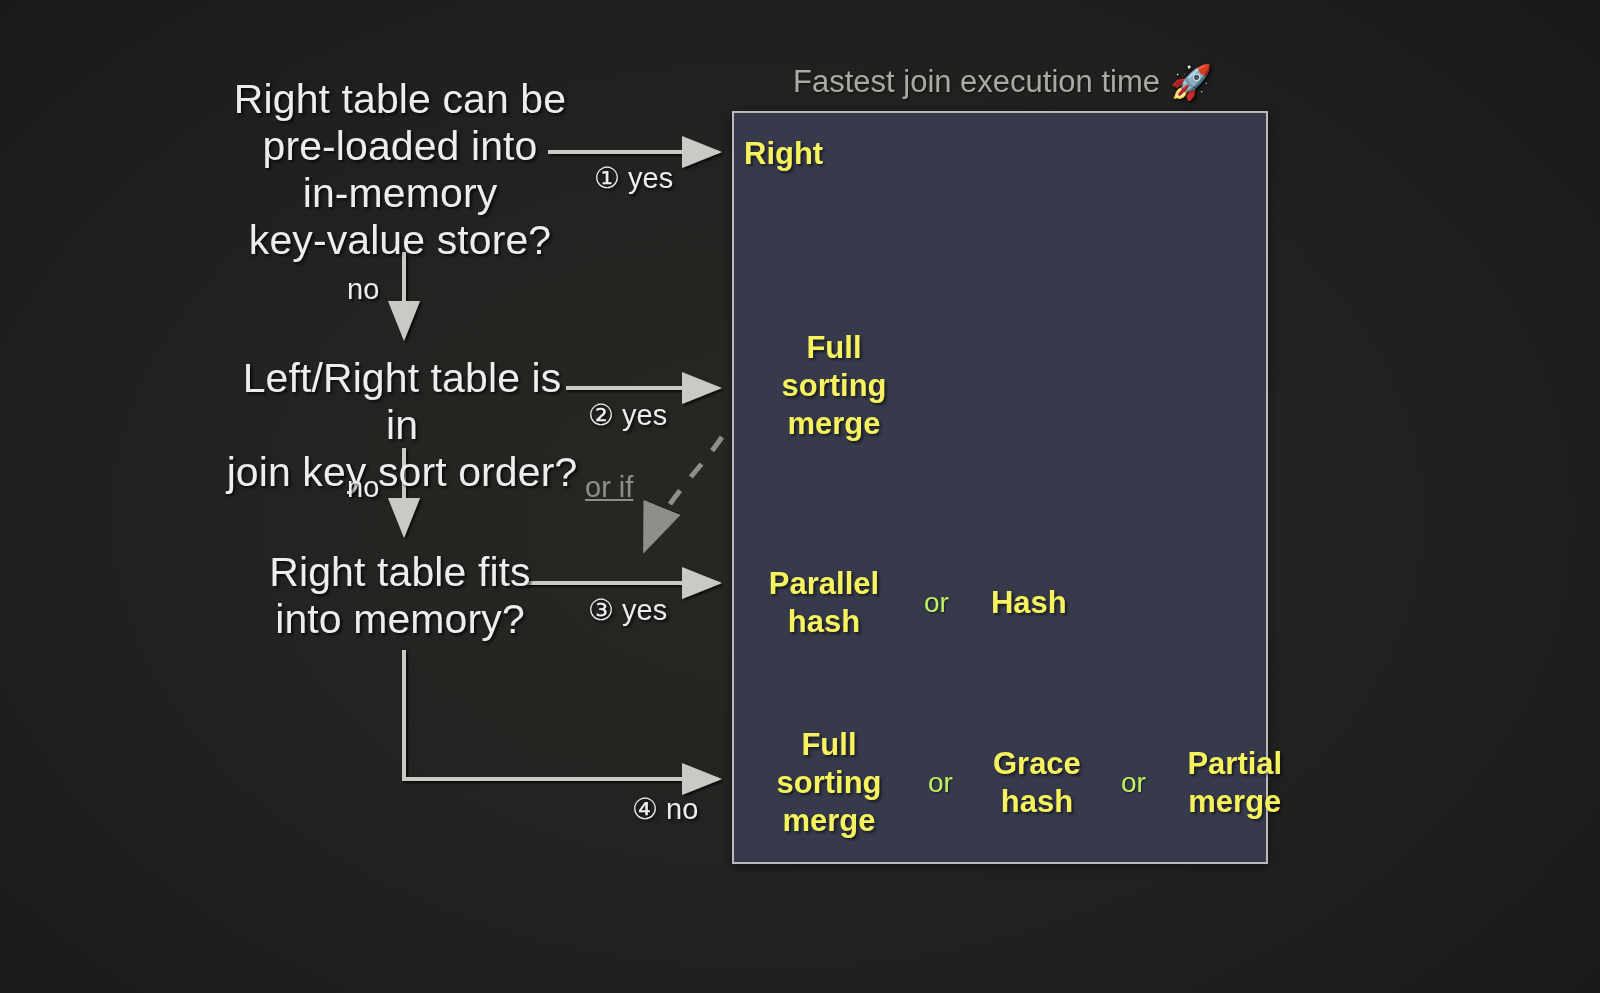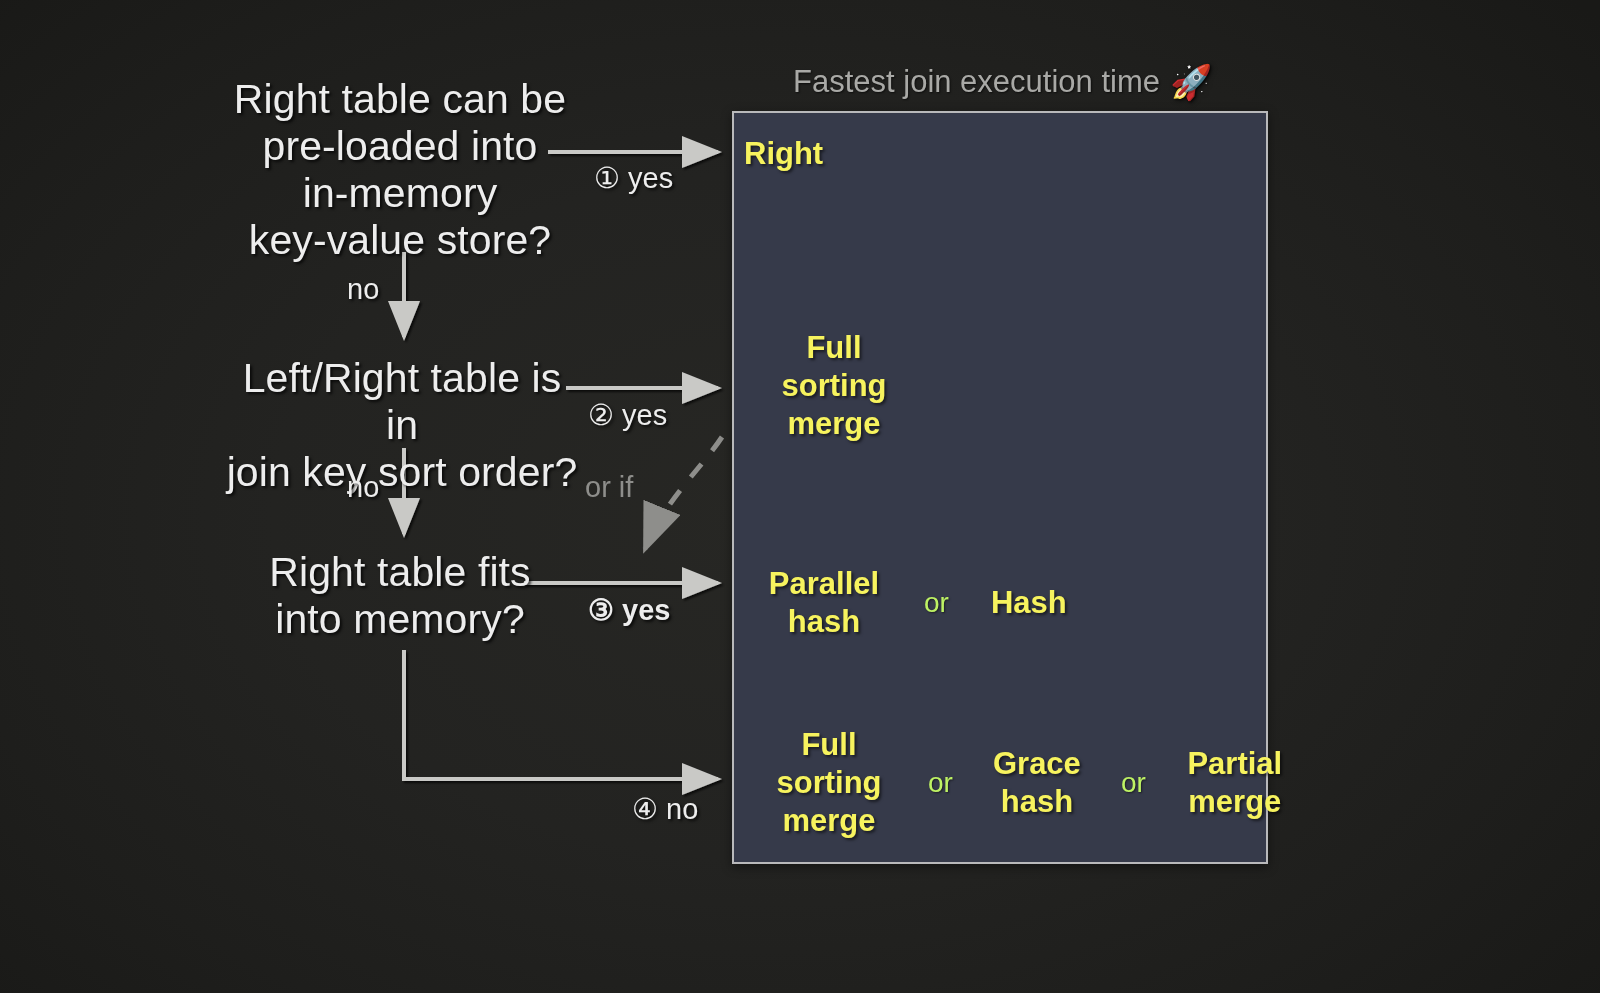--- a/index.html
+++ b/index.html
@@ -37,20 +37,21 @@
   .edge-label {
     color: #ededed;
     font-size: 29px;
     line-height: 34px;
     text-shadow: 2px 2px 3px rgba(0,0,0,.75);
     white-space: nowrap;
   }
   .edge-label.dim {
     color: #8e8e8b;
     text-shadow: none;
+    text-decoration: underline;
   }
 
   
   .caption {
     color: #a9a9a6;
     font-size: 31px;
     line-height: 36px;
     white-space: nowrap;
     text-shadow: 1px 1px 2px rgba(0,0,0,.6);
     display: flex;
@@ -161,21 +162,21 @@
   <div class="abs edge-label" style="left:594px; top:161px;">① yes</div>
 
   <div class="abs edge-label" style="left:347px; top:272px;">no</div>
 
   <div class="abs edge-label" style="left:588px; top:398px;">② yes</div>
 
   <div class="abs edge-label" style="left:347px; top:470px;">no</div>
 
   <div class="abs edge-label dim" style="left:585px; top:470px;">or if</div>
 
-  <div class="abs edge-label" style="left:588px; top:593px;font-weight:bold;">③ yes</div>
+  <div class="abs edge-label" style="left:588px; top:593px;">③ yes</div>
 
   <div class="abs edge-label" style="left:588px; top:792px;margin-left:44px;">④  no</div>
 
   <div class="abs" id="result-panel">
 
     <div class="result-row" style="left:10px; top:22px;">
       <span class="algo" style="text-align:left;">Right</span>
     </div>
 
     <div class="result-row" style="left:10px; top:216px; width:180px; justify-content:center;">

